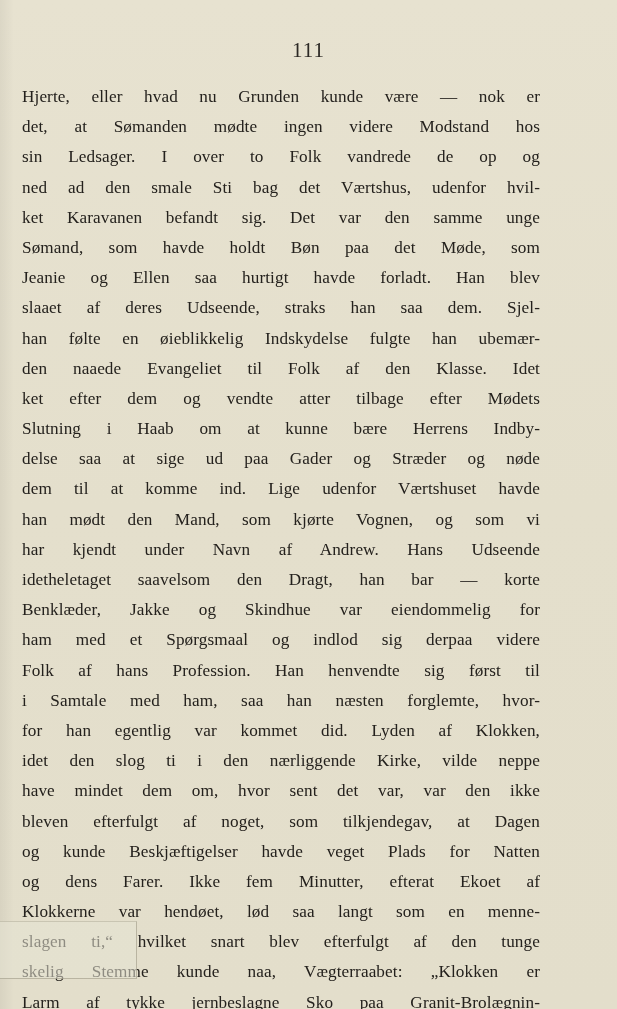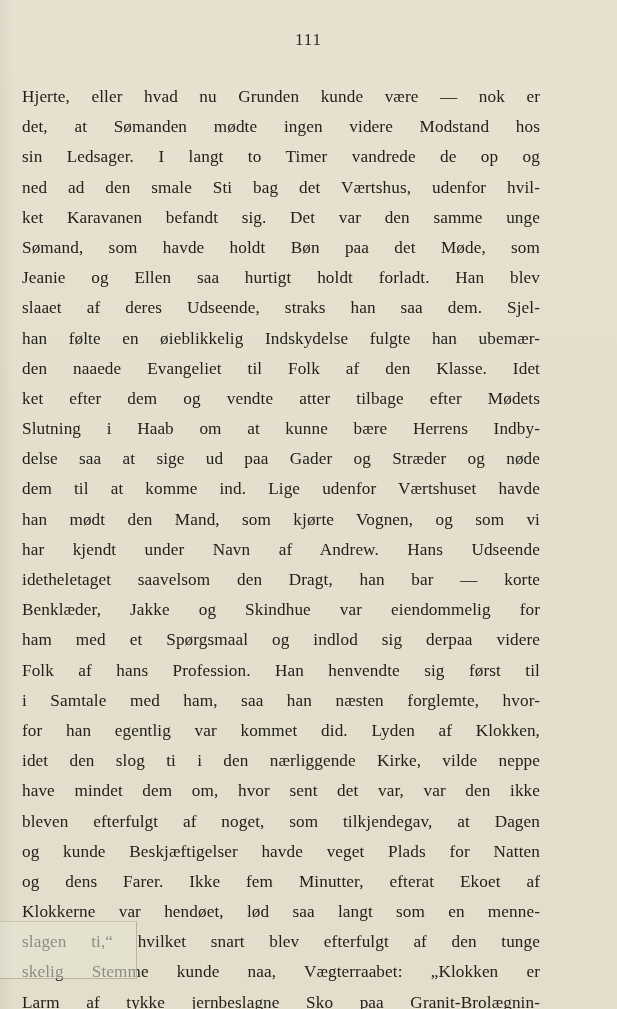--- a/index.html
+++ b/index.html
@@ -16,26 +16,26 @@
   }
   .page {
     position: absolute;
     inset: 0;
     background:
       linear-gradient(90deg, rgba(0,0,0,0.05) 0px, rgba(0,0,0,0) 14px),
       linear-gradient(180deg, #e7e2d0 0%, #e4dfcc 50%, #e3decb 100%);
   }
   .page-number {
     position: absolute;
-    top: 30px;
+    top: 38px;
     left: 0;
     width: 617px;
     text-align: center;
     font-family: "Liberation Serif", serif;
-    font-size: 17px;
+    font-size: 21px;
     color: #2b2824;
     letter-spacing: 1px;
   }
   .text-block {
     position: absolute;
     top: 82px;
     left: 22px;
     width: 518px;
   }
   .line {
@@ -64,25 +64,25 @@
 </style>
 </head>
 <body>
 
 <div class="page">
   <div class="page-number">111</div>
 
   <div class="text-block">
     <div class="line">Hjerte, eller hvad nu Grunden kunde være — nok er</div>
     <div class="line">det, at Sømanden mødte ingen videre Modstand hos</div>
-    <div class="line">sin Ledsager. I langt to Timer vandrede de op og</div>
+    <div class="line">sin Ledsager. I over to Folk vandrede de op og</div>
     <div class="line">ned ad den smale Sti bag det Værtshus, udenfor hvil-</div>
     <div class="line">ket Karavanen befandt sig. Det var den samme unge</div>
     <div class="line">Sømand, som havde holdt Bøn paa det Møde, som</div>
-    <div class="line">Jeanie og Ellen saa hurtigt holdt forladt. Han blev</div>
+    <div class="line">Jeanie og Ellen saa hurtigt havde forladt. Han blev</div>
     <div class="line">slaaet af deres Udseende, straks han saa dem. Sjel-</div>
     <div class="line">han følte en øieblikkelig Indskydelse fulgte han ubemær-</div>
     <div class="line">den naaede Evangeliet til Folk af den Klasse. Idet</div>
     <div class="line">ket efter dem og vendte atter tilbage efter Mødets</div>
     <div class="line">Slutning i Haab om at kunne bære Herrens Indby-</div>
     <div class="line">delse saa at sige ud paa Gader og Stræder og nøde</div>
     <div class="line">dem til at komme ind. Lige udenfor Værtshuset havde</div>
     <div class="line">han mødt den Mand, som kjørte Vognen, og som vi</div>
     <div class="line">har kjendt under Navn af Andrew. Hans Udseende</div>
     <div class="line">idetheletaget saavelsom den Dragt, han bar — korte</div>

